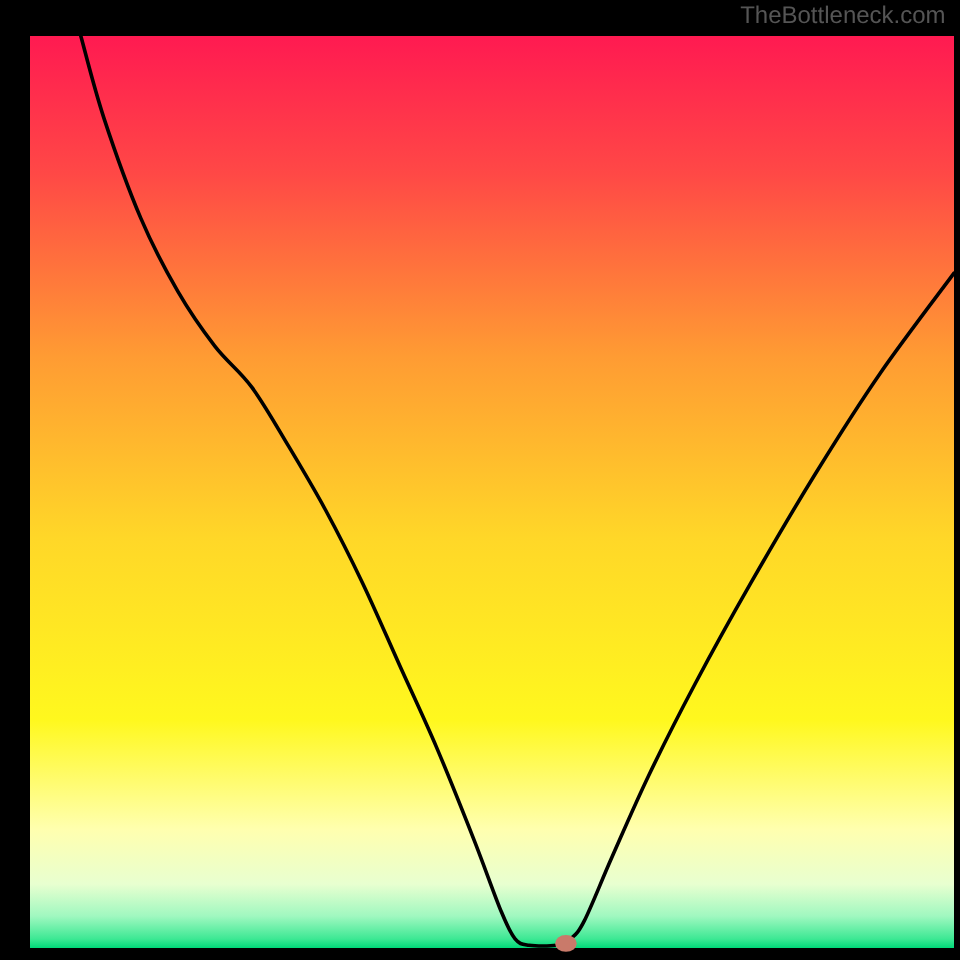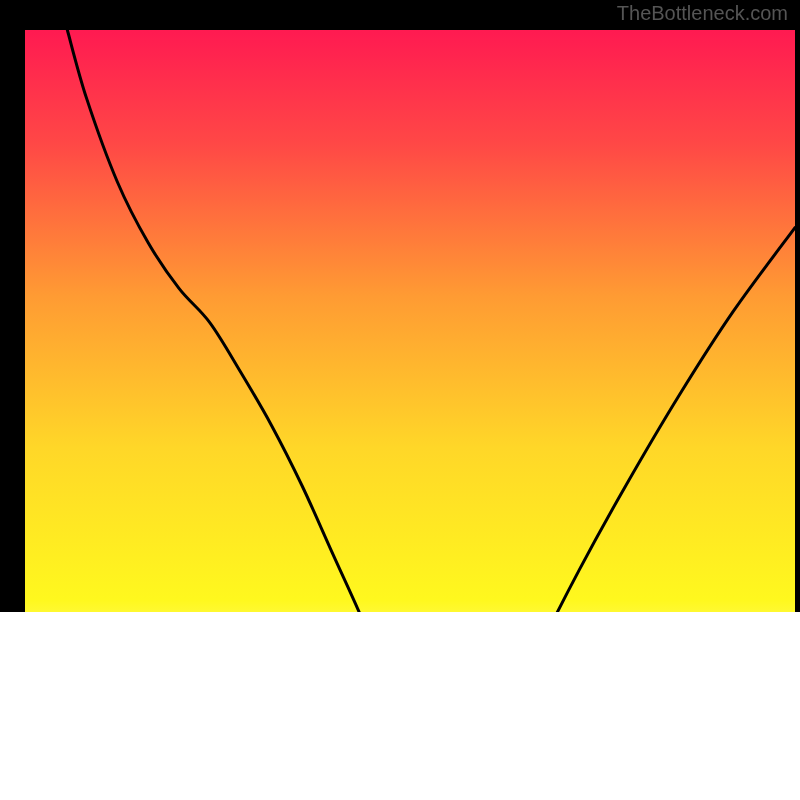--- a/index.html
+++ b/index.html
@@ -3,21 +3,21 @@
 <meta charset="utf-8">
 <style>
   body {
     margin: 0;
     padding: 0;
     background: #fff;
     font-family: Arial, Helvetica, sans-serif;
   }
   .chart-container {
     width: 800px;
-    height: 612px;
+    height: 800px;
     position: relative;
   }
   .attribution {
     position: absolute;
     top: 2px;
     right: 12px;
     font-size: 20px;
     color: #555;
     font-family: Arial, sans-serif;
     z-index: 10;

